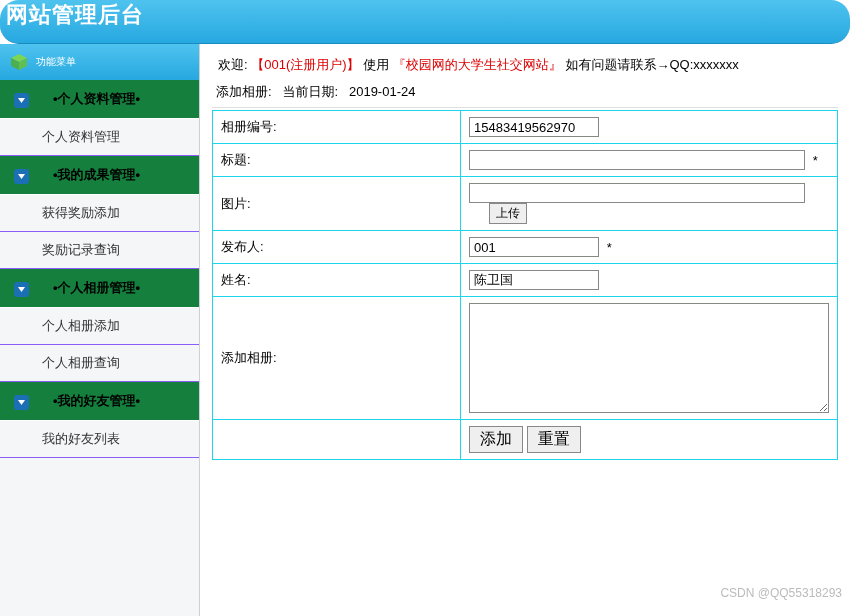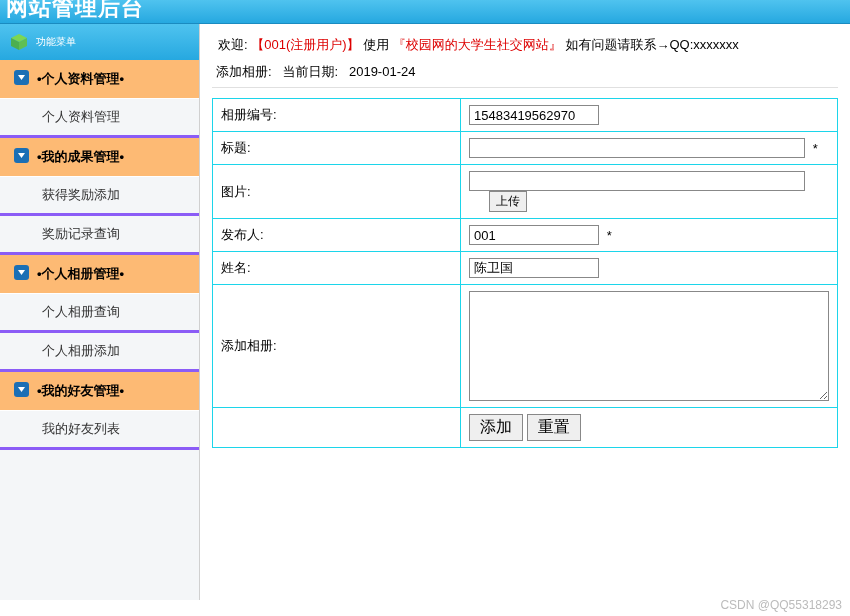--- a/index.html
+++ b/index.html
@@ -1,22 +1,23 @@
 <!DOCTYPE html>
 <html><head>
   <meta charset="utf-8">
   <style>
     * { box-sizing: border-box; margin: 0; padding: 0; }
     body { font-family: "Microsoft YaHei", SimSun, sans-serif; font-size: 13px; width: 850px; height: 616px; background: #fff; overflow: hidden; }
     .header {
-      height: 24px;
+      height: 44px;
       background: linear-gradient(to bottom, #4fc3ef, #26a8e0);
       display: flex;
-      align-items: flex-end;
+      align-items: flex-start;
       border-bottom: 1px solid #1a8bc0;
+      border-radius: 19px;
     }
     .header-left {
       color: #fff;
       font-size: 22px;
       font-weight: bold;
       padding-left: 6px;
       letter-spacing: 1px;
       width: 200px;
     }
     .header-title {
@@ -44,64 +45,64 @@
       display: flex;
       align-items: center;
       gap: 8px;
     }
     .cube-icon {
       width: 18px;
       height: 18px;
       display: inline-block;
     }
     .menu-group {
-      background: #fdba74;
+      background: #15803d;
       padding: 10px 14px;
       border-bottom: 1px solid #fff;
       display: flex;
-      align-items: flex-start;
-      gap: 8px;
+      align-items: flex-end;
+      gap: 24px;
       font-weight: bold;
       font-size: 13px;
       cursor: pointer;
     }
     .arrow-icon {
       width: 15px;
       height: 15px;
       background: #1b6fb5;
       border-radius: 3px;
       display: inline-flex;
       align-items: center;
       justify-content: center;
     }
     .arrow-icon svg { display: block; }
     .menu-item {
       background: #f4f6f8;
       padding: 9px 14px 9px 42px;
-      border-bottom: 3px solid #8b5cf6;
+      border-bottom: 1px solid #8b5cf6;
       font-size: 13px;
       color: #333;
       cursor: pointer;
     }
     .main {
       flex: 1;
       padding: 12px;
       overflow-y: auto;
       background: #fff;
     }
     .welcome {
       font-size: 13px;
       margin-bottom: 3px;
       padding-left: 6px;
     }
     .welcome .red { color: #d00; }
     .breadcrumb {
       font-size: 13px;
       padding: 6px 4px;
-      margin-bottom: 10px;
+      margin-bottom: 2px;
       border-bottom: 1px solid #e0e0e0;
     }
     .form-table {
       width: 100%;
       border-collapse: collapse;
     }
     .form-table td {
       border: 1px solid #1cd5ea;
       padding: 6px 8px;
       font-size: 13px;
@@ -142,21 +143,21 @@
       border: 1px solid #888;
       background: #efefef;
       font-size: 12px;
       cursor: pointer;
       margin-left: 20px;
     }
     .star { margin-left: 4px; }
     .watermark {
       position: absolute;
       right: 8px;
-      bottom: 4px;
+      bottom: 16px;
       color: #bbb;
       font-size: 12px;
     }
   </style>
 </head>
 <body>
 
 <div class="header">
   <div class="header-left">网站管理后台</div>
 </div>
@@ -196,22 +197,22 @@
     <div class="menu-item">奖励记录查询</div>
 
     <div class="menu-group">
       <span class="arrow-icon">
           <svg width="9" height="9" viewBox="0 0 9 9">
             <polygon points="1,2 8,2 4.5,7" fill="#fff"></polygon>
           </svg>
         </span>
       <span>•个人相册管理•</span>
     </div>
+    <div class="menu-item">个人相册添加</div>
     <div class="menu-item">个人相册查询</div>
-    <div class="menu-item">个人相册添加</div>
 
     <div class="menu-group">
       <span class="arrow-icon">
           <svg width="9" height="9" viewBox="0 0 9 9">
             <polygon points="1,2 8,2 4.5,7" fill="#fff"></polygon>
           </svg>
         </span>
       <span>•我的好友管理•</span>
     </div>
     <div class="menu-item">我的好友列表</div>

